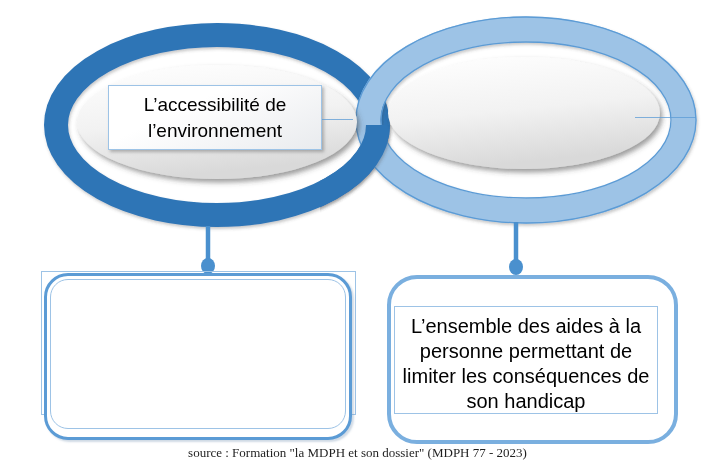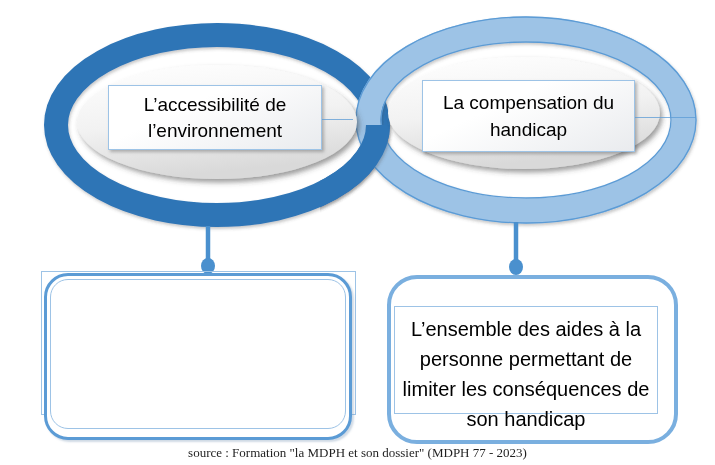--- a/index.html
+++ b/index.html
@@ -67,21 +67,21 @@
     left:387px;top:275px;width:291px;height:169px;
     border:4px solid var(--box-border-right);border-radius:30px;
   }
 
   .def-text{
     position:absolute;
     text-align:center;white-space:pre-line;
     font-size:20px;color:var(--text);
   }
   .def-text.left{left:50px;top:277px;width:296px;line-height:27px;}
-  .def-text.right{left:396px;top:314px;width:260px;line-height:30px;}
+  .def-text.right{left:396px;top:314px;width:260px;line-height:25px;}
 
   .source-caption{
     position:absolute;left:0;top:445px;width:715px;
     text-align:center;
     font-family:"Liberation Serif", serif;
     font-size:13px;color:#1f1f1f;
   }
 </style>
 </head>
 <body>
@@ -128,24 +128,20 @@
     <g>
       <line class="connector-line" x1="516" y1="222" x2="516" y2="261"></line>
       <ellipse class="connector-dot" cx="516" cy="267" rx="7" ry="8"></ellipse>
     </g>
   </svg>
 
   <div class="oval-label left">
     <span>L’accessibilité de
 l’environnement</span>
   </div>
-  <div class="oval-label right">
-    <span>La compensation du
-handicap</span>
-  </div>
   <div class="side-tick left"></div>
   <div class="side-tick right"></div>
 
   <div class="thin-frame left-outer"></div>
   <div class="round-box left">
     <div class="inner-round"></div>
   </div>
 
   <div class="round-box right"></div>
   <div class="thin-frame right-inner"></div>

